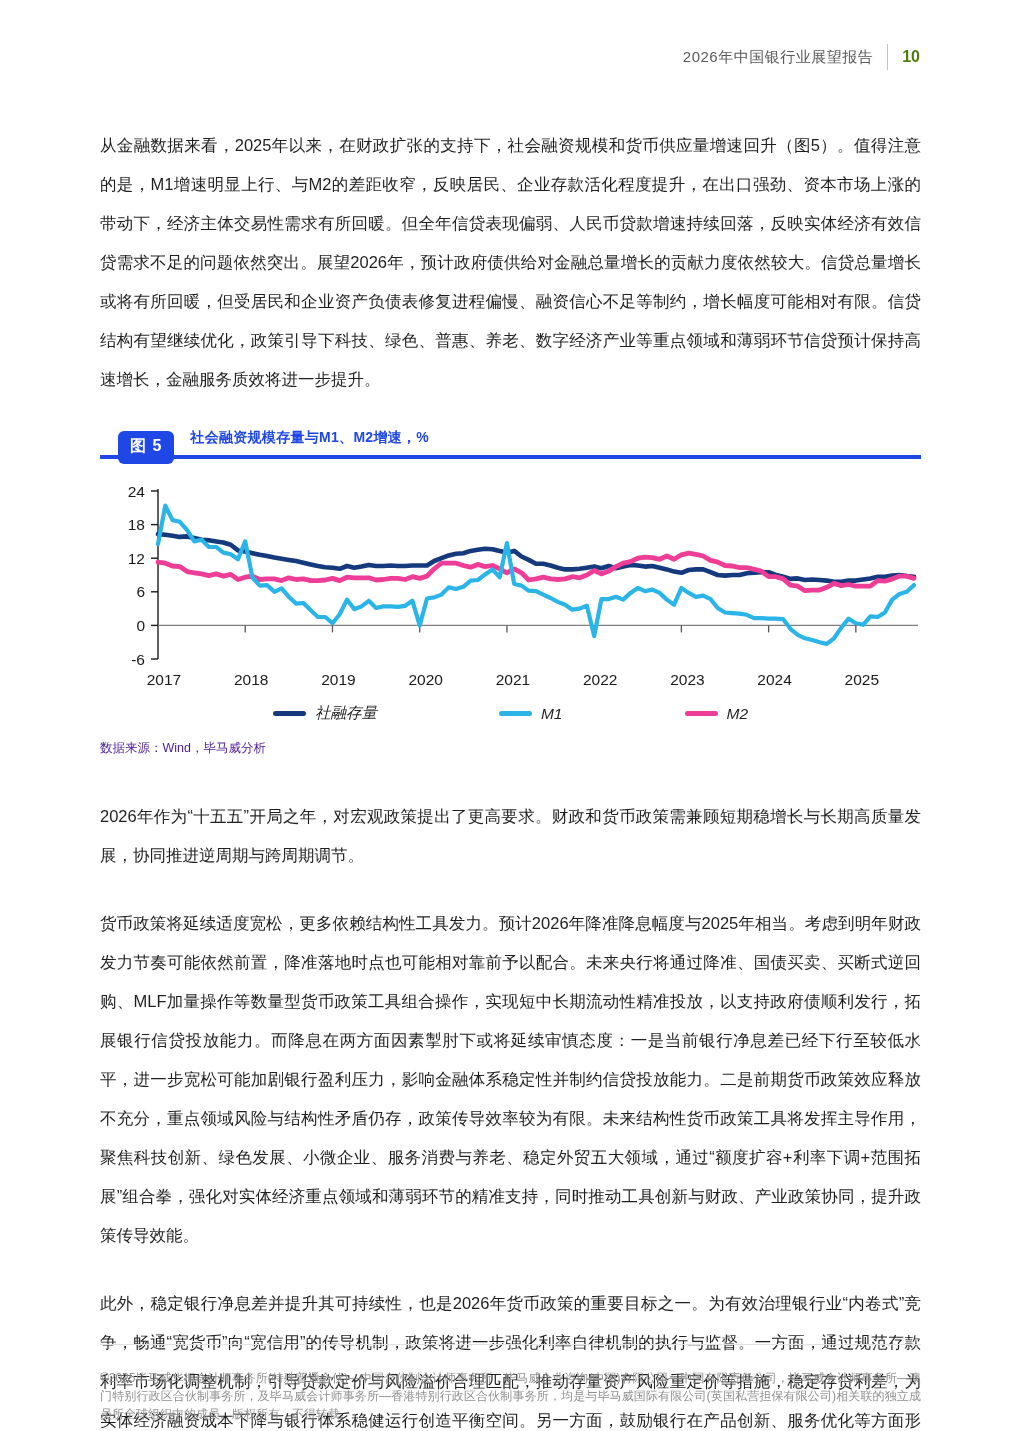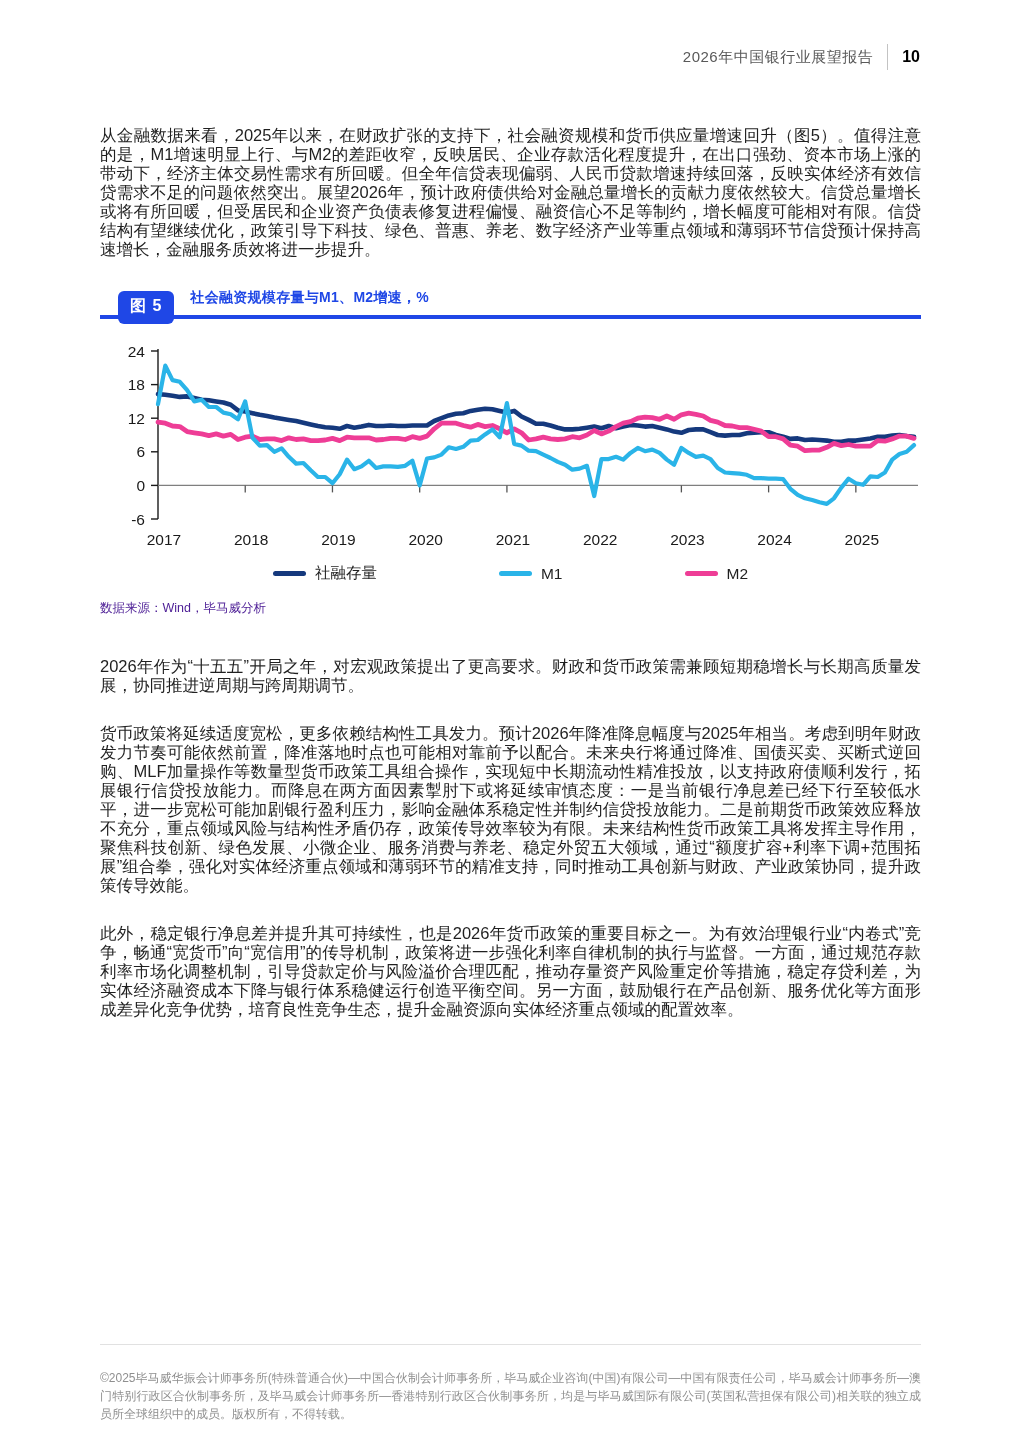--- a/index.html
+++ b/index.html
@@ -6,46 +6,46 @@
   html,body { background:#ffffff; }
   .page {
     position:relative; width:1020px; height:1431px; margin:0 auto;
     background:#ffffff; font-family:"Liberation Sans","DejaVu Sans",sans-serif;
     color:#1a1a1a; overflow:hidden;
   }
   
   .hdr { position:absolute; top:44px; right:100px; display:flex; align-items:center; gap:14px;text-align:center; }
   .hdr-title { font-size:15px; color:#595959; letter-spacing:.5px; }
   .hdr-div { width:1px; height:26px; background:#c3c3c3; }
-  .hdr-page { font-size:16px; font-weight:bold; color:#000000; }
+  .hdr-page { font-size:16px; font-weight:bold; color:#4d7c0f; }
   
   .content { position:absolute; left:100px; top:126px; width:821px; }
   .para {
-    font-size:16.5px; line-height:19px; text-align:justify;
+    font-size:16.5px; line-height:39px; text-align:justify;
     word-break:break-all; color:#1f1f1f; margin-bottom:29px;
   }
   
   .figure { margin-top:30px; margin-bottom:40px; }
   .fig-title-row {
     display:flex; align-items:flex-end; border-bottom:4px solid #1f47e6;
     padding-bottom:0;
   }
   .fig-badge {
     margin-left:18px; margin-bottom:-9px; background:#1f47e6; color:#ffffff;
     font-weight:bold; font-size:16px; padding:5px 12px 7px; border-radius:6px;
     letter-spacing:1px;
   }
   .fig-title {
     margin-left:16px; padding-bottom:8px; color:#1f47e6; font-weight:bold;
     font-size:14px; letter-spacing:.3px;
   }
   .chart-wrap { margin-top:20px;text-align:right; }
   svg text { font-family:"Liberation Sans","DejaVu Sans",sans-serif; }
   .legend-row { display:flex; justify-content:center; gap:122px; margin-top:2px; }
-  .legend-item { display:flex; align-items:center; gap:9px; }
+  .legend-item { display:flex; align-items:center; gap:9px;font-style:italic; }
   .legend-swatch { width:33px; height:5px; border-radius:3px; background:#999; }
   .legend-label { font-size:15.5px; color:#1f1f1f; }
   .fig-source { margin-top:16px; font-size:12.5px; color:#4c1d95; }
   
   .footer {
     position:absolute; left:100px; right:99px; top:1344px;
     border-top:1px solid #e1e1e1; padding-top:24px;
     font-size:12px; line-height:18px; color:#8f8f8f;
     text-align:justify; word-break:break-all;
   }

